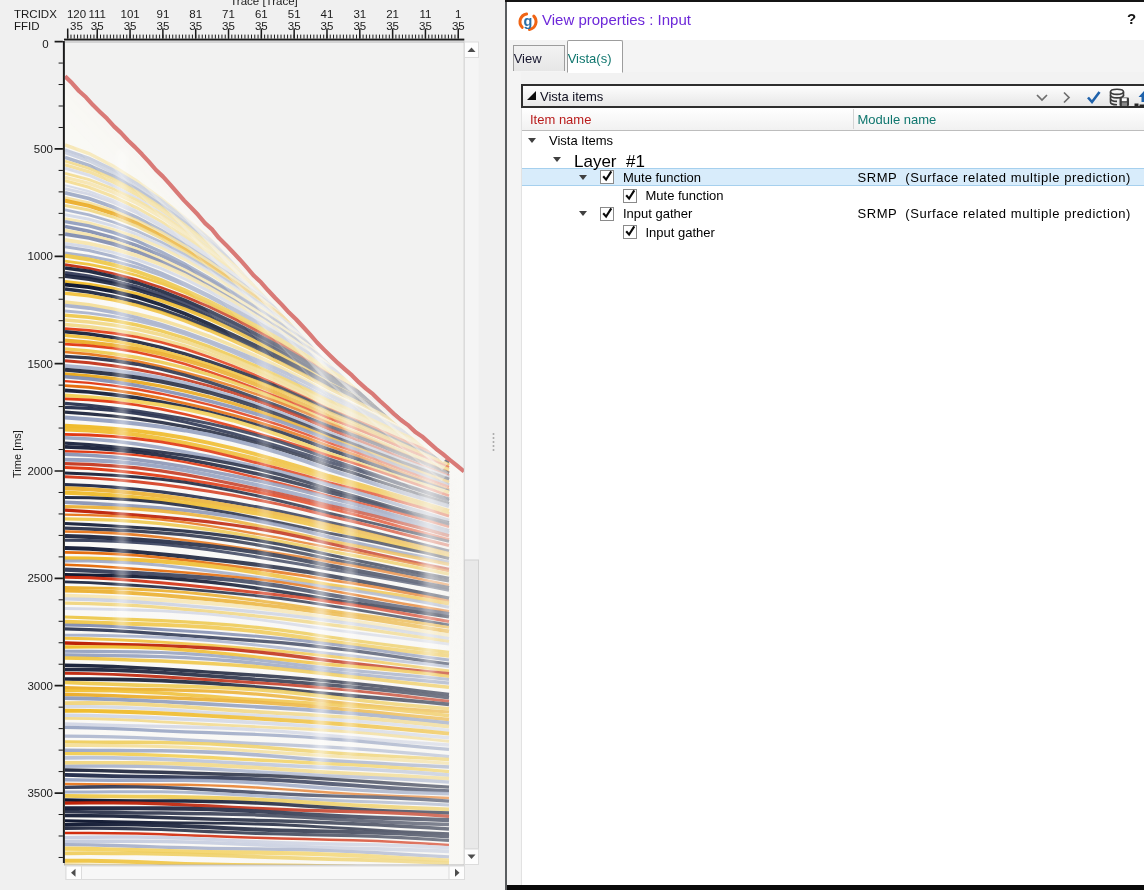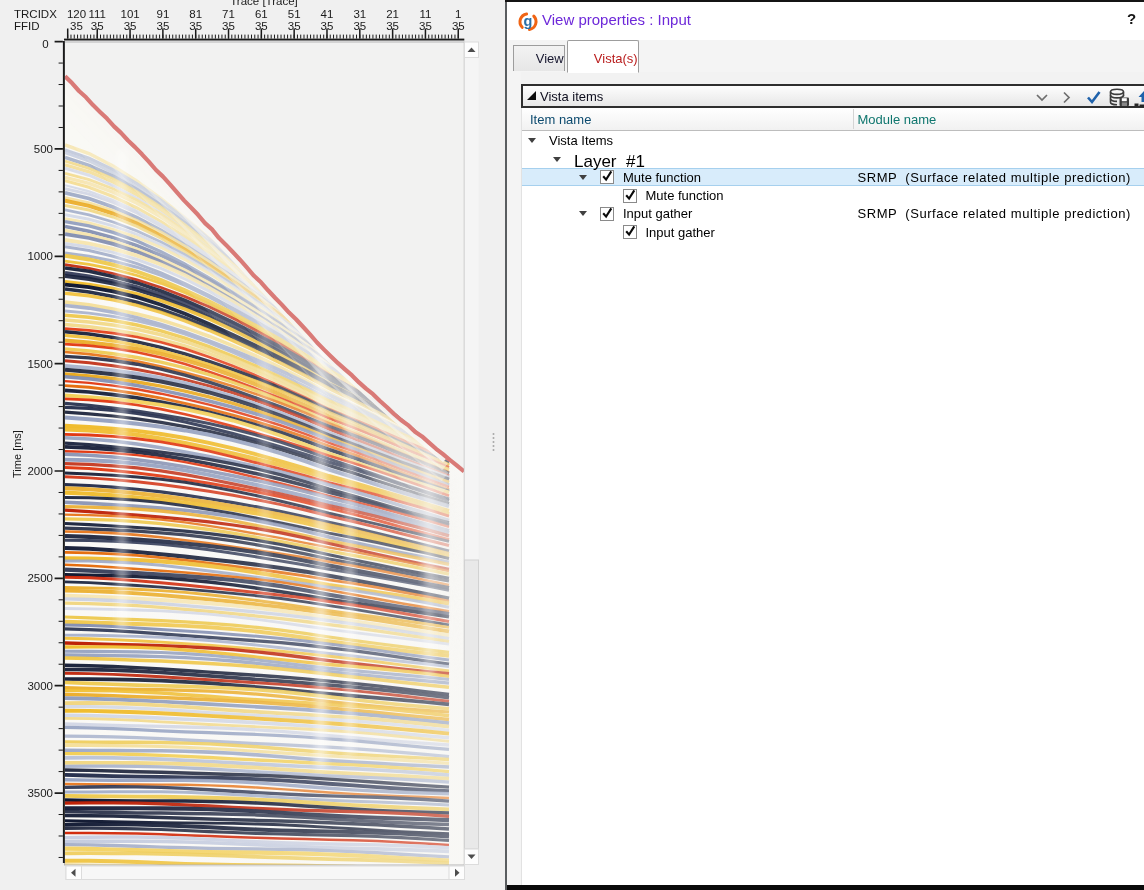--- a/index.html
+++ b/index.html
@@ -270,22 +270,22 @@
 <div style="position:absolute;left:505px;top:0;width:639px;height:890px;background:#ffffff;overflow:hidden">
 <svg style="position:absolute;left:12px;top:12px" width="22" height="20" viewBox="0 0 22 20">
 <path d="M9.6,1.9 A 8.0,8.0 0 0 0 5.2,15.3" fill="none" stroke="#f06414" stroke-width="3" stroke-linecap="round"></path>
 <path d="M12.4,17.5 A 8.0,8.0 0 0 0 16.8,4.1" fill="none" stroke="#f06414" stroke-width="3" stroke-linecap="round"></path>
 <text x="11" y="14.4" font-size="14.5" font-weight="bold" text-anchor="middle" fill="#2a6fa8" font-family="Liberation Sans, sans-serif">g</text>
 </svg>
 <div style="position:absolute;left:37px;top:11px;font-size:15px;color:#6d28d9">View properties : Input</div>
 <div style="position:absolute;left:622px;top:10px;font-size:15px;font-weight:bold;color:#141414">?</div>
 <div style="position:absolute;left:0;top:40px;width:639px;height:32px;background:#f4f4f4"></div>
 <div style="position:absolute;left:0;top:71.5px;width:639px;height:1px;background:#bcbcbc"></div>
-<div style="position:absolute;left:7.7px;top:44.5px;width:52px;height:26px;background:linear-gradient(#f3f3f3,#e6e6e6);border:1px solid #9d9d9d;border-bottom:none;box-sizing:border-box;font-size:13px;color:#16162e;text-align:right;line-height:26px">View</div>
-<div style="position:absolute;left:61.7px;top:39.5px;width:72px;height:33px;background:#ffffff;border:1px solid #9d9d9d;border-bottom:1px solid #ffffff;border-radius:2px 2px 0 0;box-sizing:border-box;font-size:13px;color:#b91c1c;text-align:right;line-height:35px;z-index:3">Vista(s)</div>
+<div style="position:absolute;left:7.7px;top:44.5px;width:52px;height:26px;background:linear-gradient(#f3f3f3,#e6e6e6);border:1px solid #9d9d9d;border-bottom:none;box-sizing:border-box;font-size:13px;color:#16162e;text-align:left;line-height:26px">View</div>
+<div style="position:absolute;left:61.7px;top:39.5px;width:56px;height:33px;background:#ffffff;border:1px solid #9d9d9d;border-bottom:1px solid #ffffff;border-radius:2px 2px 0 0;box-sizing:border-box;font-size:13px;color:#0f766e;text-align:left;line-height:35px;z-index:3">Vista(s)</div>
 <div style="position:absolute;left:2px;top:72px;width:637px;height:12px;background:#f2f2f2"></div>
 <div style="position:absolute;left:15.5px;top:84px;width:630px;height:24px;background:linear-gradient(#fdfdfd,#e7e7e7);border:2px solid #2e2e2e;box-sizing:border-box"></div>
 <svg style="position:absolute;left:21px;top:90px" width="12" height="12" viewBox="0 0 12 12">
       <path d="M10,1 V10 H1 Z" fill="#0a0a0a"></path>
     </svg>
 <div style="position:absolute;left:35px;top:89px;font-size:13px;color:#0d0d1d">Vista items</div>
 <svg style="position:absolute;left:526px;top:88px" width="119" height="20" viewBox="0 0 119 20">
 <path d="M6,7 l5,5 l5,-5" fill="none" stroke="#6e6e6e" stroke-width="1.7"></path>
 <path d="M33,4.5 l5,5 l-5,5" fill="none" stroke="#6e6e6e" stroke-width="1.7"></path>
 <path d="M57,9.5 l4,4.5 l7.5,-10" fill="none" stroke="#1f62ab" stroke-width="2.6"></path>
@@ -297,21 +297,21 @@
 <path d="M79.5,10.8 C79.5,12.2 82.4,13.4 86,13.4"></path>
 </g>
 <rect x="88.5" y="9.5" width="9.5" height="8.5" rx="1" fill="#3c3c3c"></rect>
 <rect x="90.8" y="10.2" width="5" height="3" fill="#ffffff"></rect>
 <rect x="90.8" y="14.4" width="5.2" height="3.6" fill="#888888"></rect>
 <path d="M107.5,9 l5.5,-6 l5.5,6 h-3 v5 h-5 v-5 z" fill="#1f62ab"></path>
 <rect x="103.5" y="15.5" width="4" height="3" fill="#262626"></rect>
 <rect x="108.5" y="16.5" width="14" height="2.5" fill="#262626"></rect>
 </svg>
 <div style="position:absolute;left:16.5px;top:108px;width:622.5px;height:22.5px;background:linear-gradient(#ffffff,#f1f1f1);border-bottom:1px solid #bdbdbd;box-sizing:border-box"></div>
-<div style="position:absolute;left:25px;top:112px;font-size:13px;color:#0c4a6e">Item name</div>
+<div style="position:absolute;left:25px;top:112px;font-size:13px;color:#b91c1c">Item name</div>
 <div style="position:absolute;left:352.5px;top:112px;font-size:13px;color:#0f766e">Module name</div>
 <div style="position:absolute;left:347.5px;top:109px;width:1px;height:20px;background:#d4d4d4"></div>
 <div style="position:absolute;left:16.5px;top:168.1px;width:622.5px;height:18.3px;background:#d8ecfb;border-top:1px solid #a6d0ee;border-bottom:1px solid #a6d0ee;box-sizing:border-box"></div>
 <div style="position:absolute;left:23.0px;top:138.2px;width:0;height:0;border-left:4.5px solid transparent;border-right:4.5px solid transparent;border-top:5px solid #404040"></div>
 <div style="position:absolute;left:44.0px;top:133.2px;font-size:13px;color:#000000;white-space:pre">Vista Items</div>
 <div style="position:absolute;left:48.0px;top:156.5px;width:0;height:0;border-left:4.5px solid transparent;border-right:4.5px solid transparent;border-top:5px solid #404040"></div>
 <div style="position:absolute;left:69.0px;top:151.5px;font-size:17px;color:#000000;white-space:pre">Layer  #1</div>
 <div style="position:absolute;left:73.5px;top:174.8px;width:0;height:0;border-left:4.5px solid transparent;border-right:4.5px solid transparent;border-top:5px solid #404040"></div>
 <div style="position:absolute;left:94.5px;top:170.2px;width:14px;height:14px;background:#fff;border:1px solid #8a8a8a;box-sizing:border-box">
       <svg width="14" height="14" viewBox="0 0 14 14" style="position:absolute;left:-1px;top:-2px;overflow:visible">

